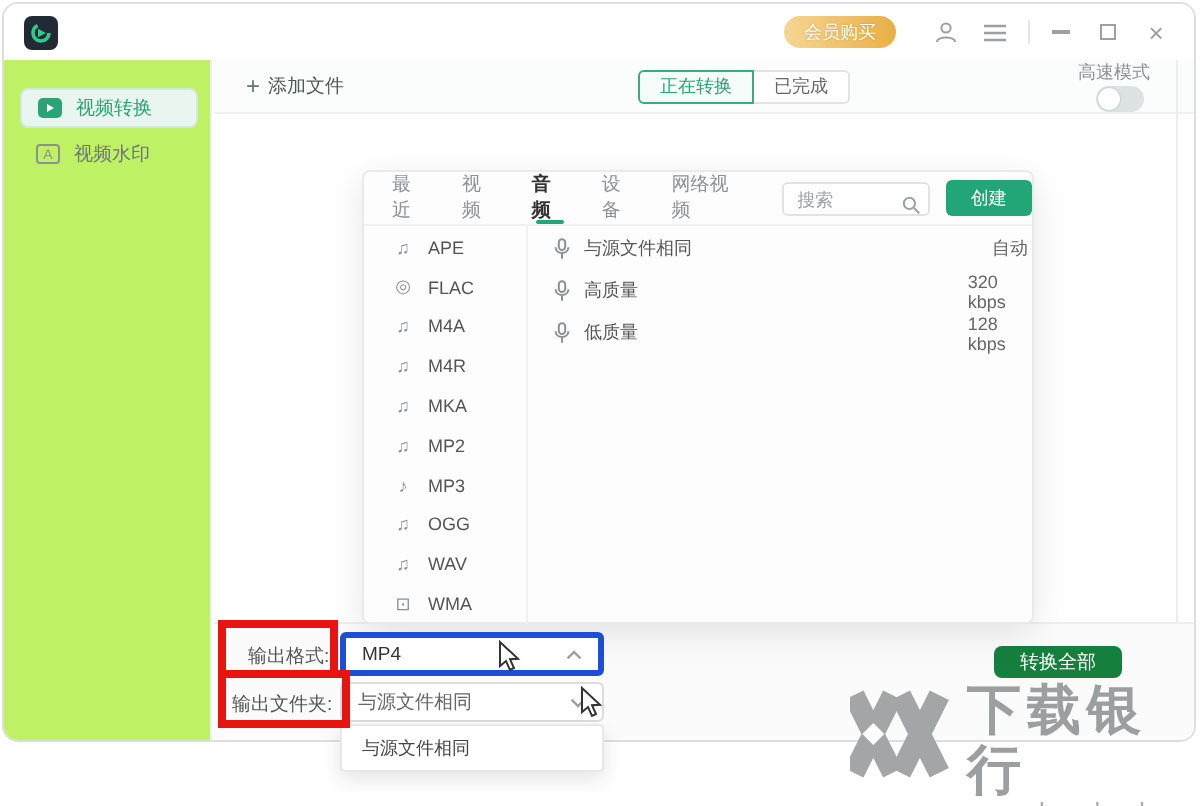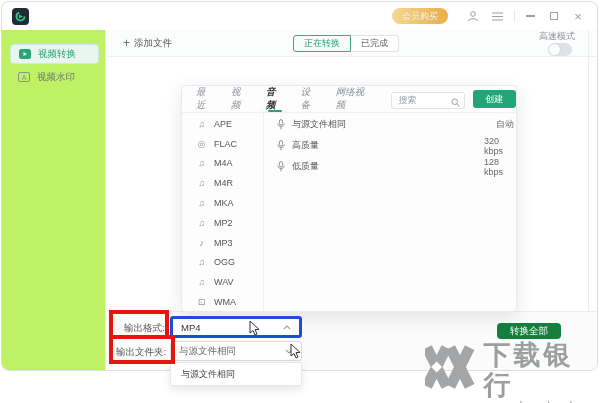--- a/index.html
+++ b/index.html
@@ -35,21 +35,21 @@
   .side-item.active { background:#e9f6f0; border:1px solid #cfeadd; color:#2aa377; }
   .side-ic { width:12px; height:12px; margin-right:7px; display:flex; align-items:center;
     justify-content:center; }
 
   
   .toolbar { position:absolute; left:105px; top:28px; right:0; height:27px;
     background:#fbfcfc; border-bottom:1px solid #f0f0f0; display:flex; align-items:center; }
   .add-file { display:flex; align-items:center; font-size:9.5px; color:#4f5a56;
     margin-left:16px; }
   .add-plus { color:#64756e; font-size:12px; margin-right:4px; line-height:1; }
-  .seg-tabs { position:absolute; left:186px; top:5px; display:flex; height:17px; }
+  .seg-tabs { position:absolute; left:212px; top:5px; display:flex; height:17px; }
   .seg { padding:0 10px; display:flex; align-items:center; font-size:9px;
     background:#fff; border:1px solid #e2e4e4; color:#666; }
   .seg.active { border:1px solid #40a982; color:#2aa377; background:#f6fcf9;
     border-radius:3px 0 0 3px; }
   .seg.idle { border-left:none; border-radius:0 3px 3px 0; }
   .speed { position:absolute; right:22px; top:0; height:27px; display:flex;
     align-items:center; font-size:9px; color:#8a9297;flex-direction:column; }
   .toggle { width:24px; height:13px; border-radius:7px; background:#dde2e5;
     margin-left:6px; position:relative; }
   .toggle .knob { position:absolute; left:1px; top:1px; width:11px; height:11px;
@@ -66,21 +66,21 @@
     background:#15803d; color:#fff; font-size:9.5px; display:flex; align-items:center;
     justify-content:center; border-radius:4px; }
 
   
   .panel { position:absolute; left:181px; top:85px; width:336px; height:227px;
     background:#fdfdfe; border:1px solid #e9eaea; border-radius:4px;
     box-shadow:0 5px 18px rgba(0,0,0,.10); z-index:5; }
   .panel-tabs { height:27px; border-bottom:1px solid #f0f0f0; display:flex;
     align-items:center; padding-left:14px; }
   .ptab { font-size:9.5px; color:#8b9196; margin-right:17px; position:relative;
-    height:100%; display:flex; align-items:center;font-style:italic; }
+    height:100%; display:flex; align-items:center; }
   .ptab.active { color:#333; font-weight:bold; }
   .ptab.active::after { content:""; position:absolute; left:2px; right:2px; bottom:0;
     height:2px; background:#23a678; border-radius:1px; }
   .psearch { width:74px; height:17px; border:1px solid #e2e3e4; border-radius:3px;
     font-size:9px; color:#333; padding:0 16px 0 7px; background:#fff; outline:none;
     margin-left:2px; }
   .psearch::placeholder { color:#9aa0a4; }
   .search-wrap { position:relative; }
   .mag { position:absolute; right:5px; top:4px; }
   .create-btn { width:46px; height:18px; background:#22a677; border-radius:3px;

